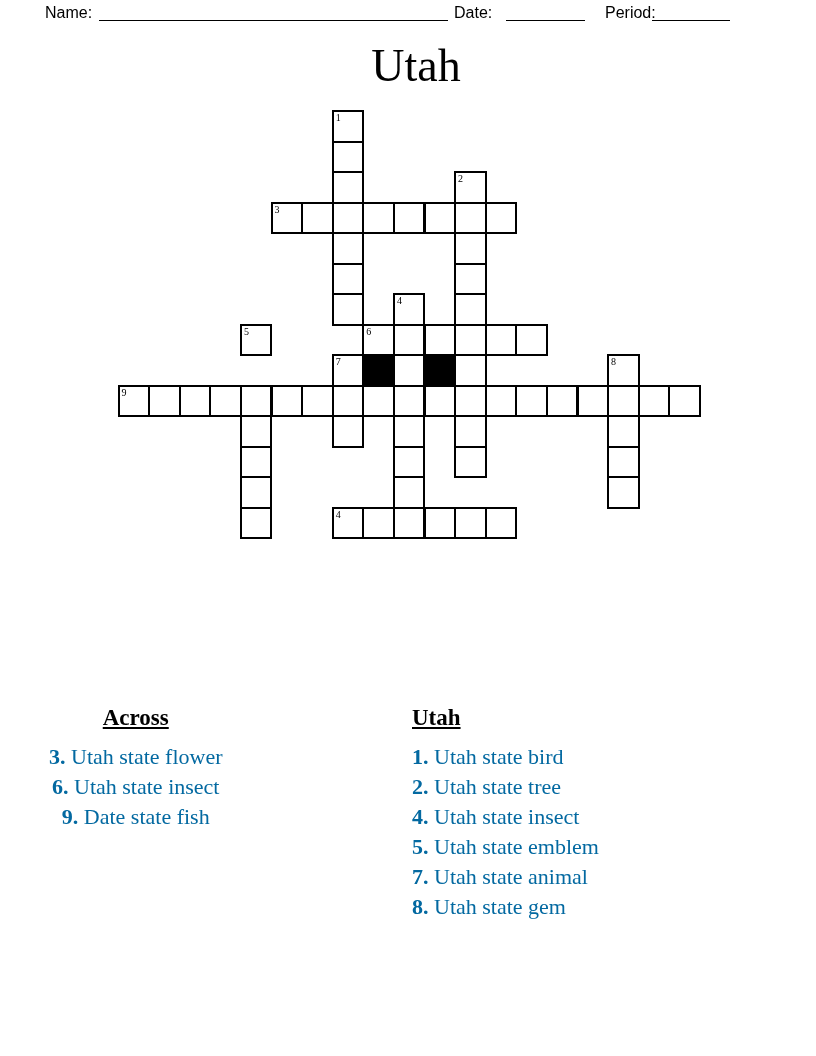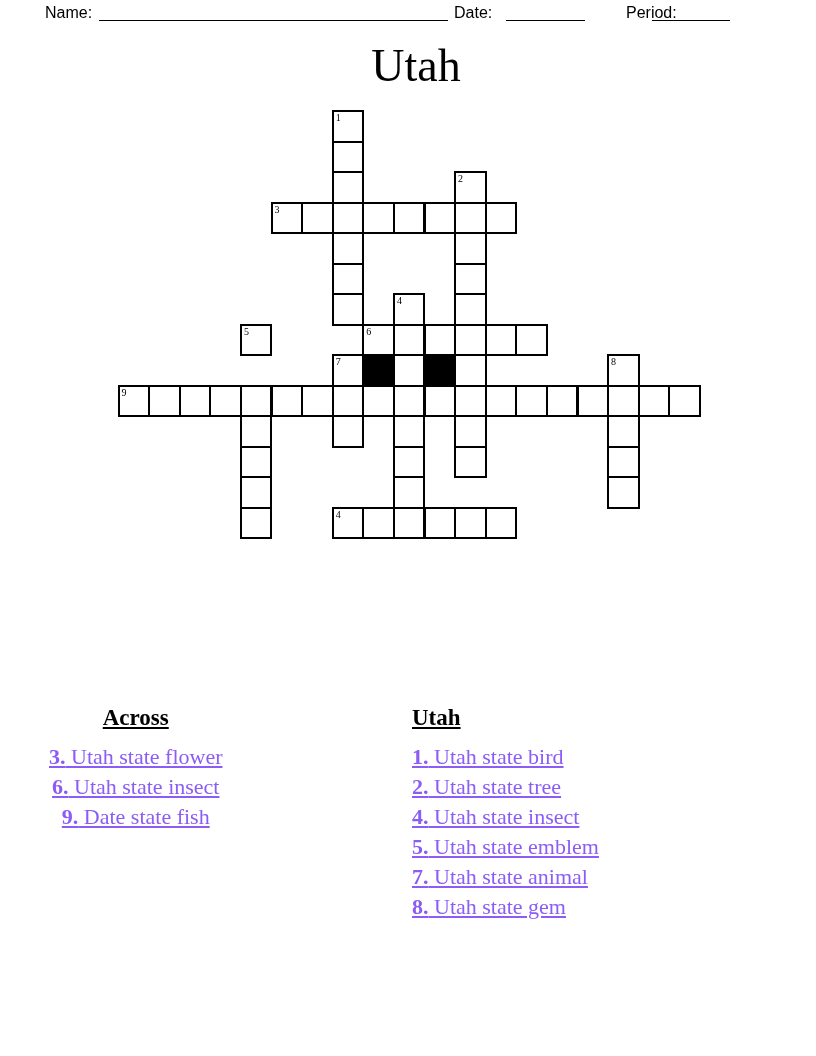--- a/index.html
+++ b/index.html
@@ -52,36 +52,35 @@
   .clue-col { position: absolute; top: 704px; }
   .clue-col h2 {
     margin: 0 0 11px 0;
     font: bold 23px/27px "Liberation Serif", serif;
     text-decoration: underline;
     color: #000;
   }
   .clue-col ul { list-style: none; margin: 0; padding: 0; }
   .clue-col li {
     font: 22px/30px "Liberation Serif", serif;
-    color: #8b5cf6;
+    color: #0369a1;
     white-space: nowrap;
-    text-decoration: underline;
   }
   .clue-col li b { font-weight: bold; }
   #across-col { left: 49px; text-align: center; }
   #down-col { left: 412px; }
 </style>
 </head>
 <body>
 
 <span class="hlabel" style="left:45px">Name:</span>
 <span class="hline" style="left:99px;  width:349px"></span>
 <span class="hlabel" style="left:454px">Date:</span>
 <span class="hline" style="left:506px; width:79px"></span>
-<span class="hlabel" style="left:626px">Period:</span>
+<span class="hlabel" style="left:605px">Period:</span>
 <span class="hline" style="left:652px; width:78px"></span>
 
 <h1 class="title">Utah</h1>
 
 <div id="grid">
     <div class="cell" style="left: 331.7px; top: 110px; width: 32.6px; height: 32.5px;">
       <span class="cellnum">1</span>
     </div>
     <div class="cell" style="left: 331.7px; top: 140.5px; width: 32.6px; height: 32.5px;"></div>
     <div class="cell" style="left: 331.7px; top: 171px; width: 32.6px; height: 32.5px;"></div>

